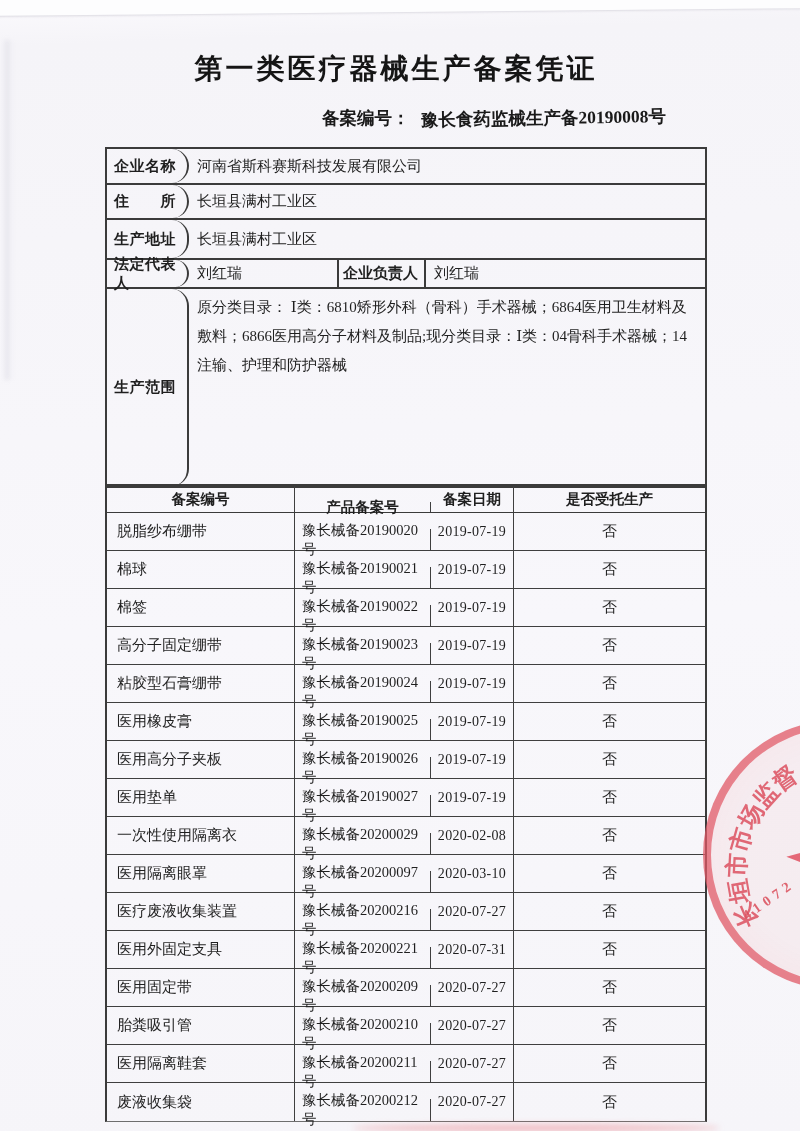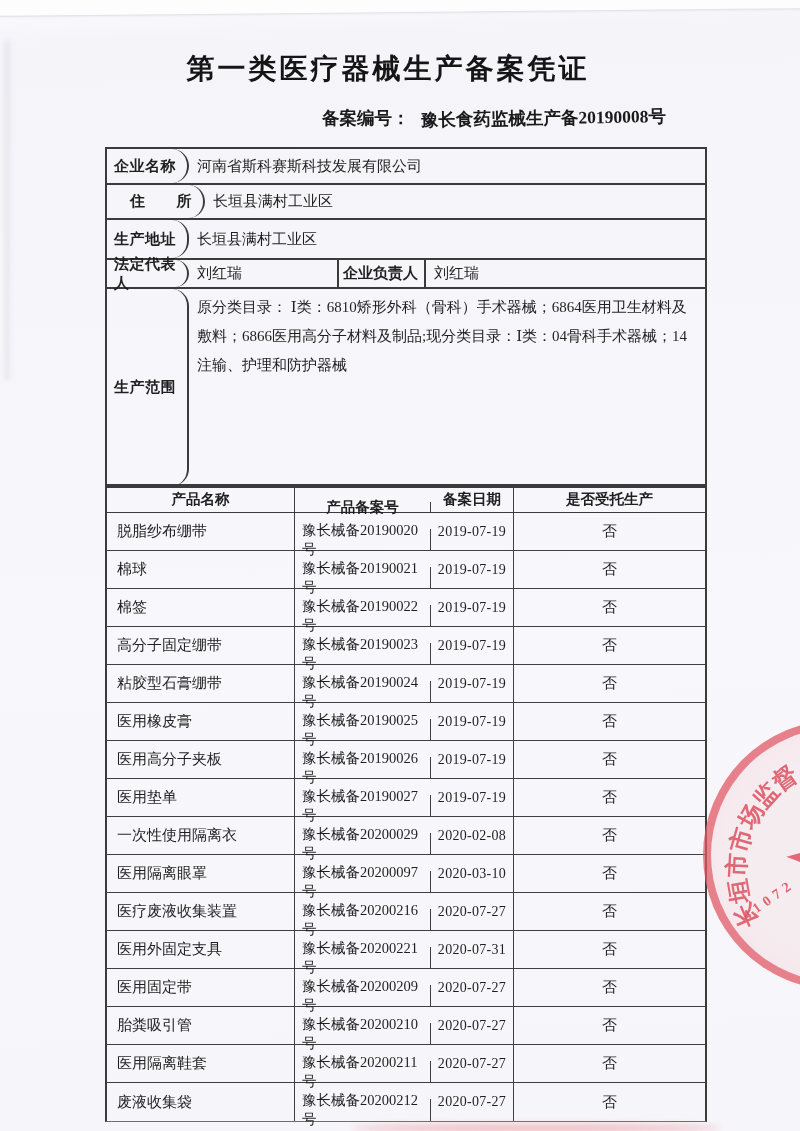--- a/index.html
+++ b/index.html
@@ -23,21 +23,21 @@
     transform: rotate(-0.55deg);
     box-shadow: 0 1px 2px rgba(190,188,200,0.45);
   }
   .scan-left-shadow {
     position: absolute; left: 5px; top: 40px;
     width: 7px; height: 340px;
     background: linear-gradient(to right, rgba(196,194,208,0.4), rgba(196,194,208,0));
     filter: blur(2px);
   }
   .title {
-    position: absolute; top: 50px; left: 8px; width: 760px;
+    position: absolute; top: 50px; left: 16px; width: 760px;
     text-align: center;
     font-size: 28px; font-weight: bold;
     letter-spacing: 3px;
     color: #151515;
   }
   .recno {
     position: absolute; top: 106px; left: 322px;
     font-size: 17.5px; font-weight: bold;
     color: #1a1a1a;
     white-space: nowrap;
@@ -47,21 +47,21 @@
   
   .info-table {
     position: absolute; left: 105px; top: 147px;
     width: 602px;
     border: 2px solid #3b3b3b;
     background: transparent;
     font-size: 15px;
   }
   .itr { display: flex; border-bottom: 2px solid #3b3b3b; }
   .itr:last-child { border-bottom: none; }
-  .r1 { height: 36px; } .r2 { height: 35px; padding-left: 16px; } .r3 { height: 40px; } .r4 { height: 29px; }
+  .r1 { height: 36px; } .r2 { height: 35px; } .r3 { height: 40px; } .r4 { height: 29px; }
   .r5 { height: 197px; }
   .ilabel {
     width: 82px; flex: 0 0 82px;
     border-right: 2px solid #3b3b3b;
     display: flex; align-items: center;
     padding-left: 7px;
     font-weight: bold; letter-spacing: 0.5px; border-radius: 17px;
   }
   .ival {
     flex: 1; display: flex; align-items: center;
@@ -196,21 +196,21 @@
     </div>
     <div class="itr r5">
       <div class="ilabel">生产范围</div>
       <div class="scope-cell">原分类目录： Ⅰ类：6810矫形外科（骨科）手术器械；6864医用卫生材料及敷料；6866医用高分子材料及制品;现分类目录：Ⅰ类：04骨科手术器械；14注输、护理和防护器械</div>
     </div>
   </div>
 
   <div class="product-table">
     <div class="pt-right">
       <div class="phead">
-        <div class="hcell c1">产品名称</div>
+        <div class="hcell c1">备案编号</div>
         <div class="hcell c2">产品备案号</div>
         <div class="hcell c3">备案日期</div>
         <div class="hcell c4">是否受托生产</div>
       </div>
       <div class="prows">
           <div class="prow">
             <div class="pcell c1">脱脂纱布绷带</div>
             <div class="pcell c2">豫长械备20190020号</div>
             <div class="pcell c3">2019-07-19</div>
             <div class="pcell c4">否</div>

